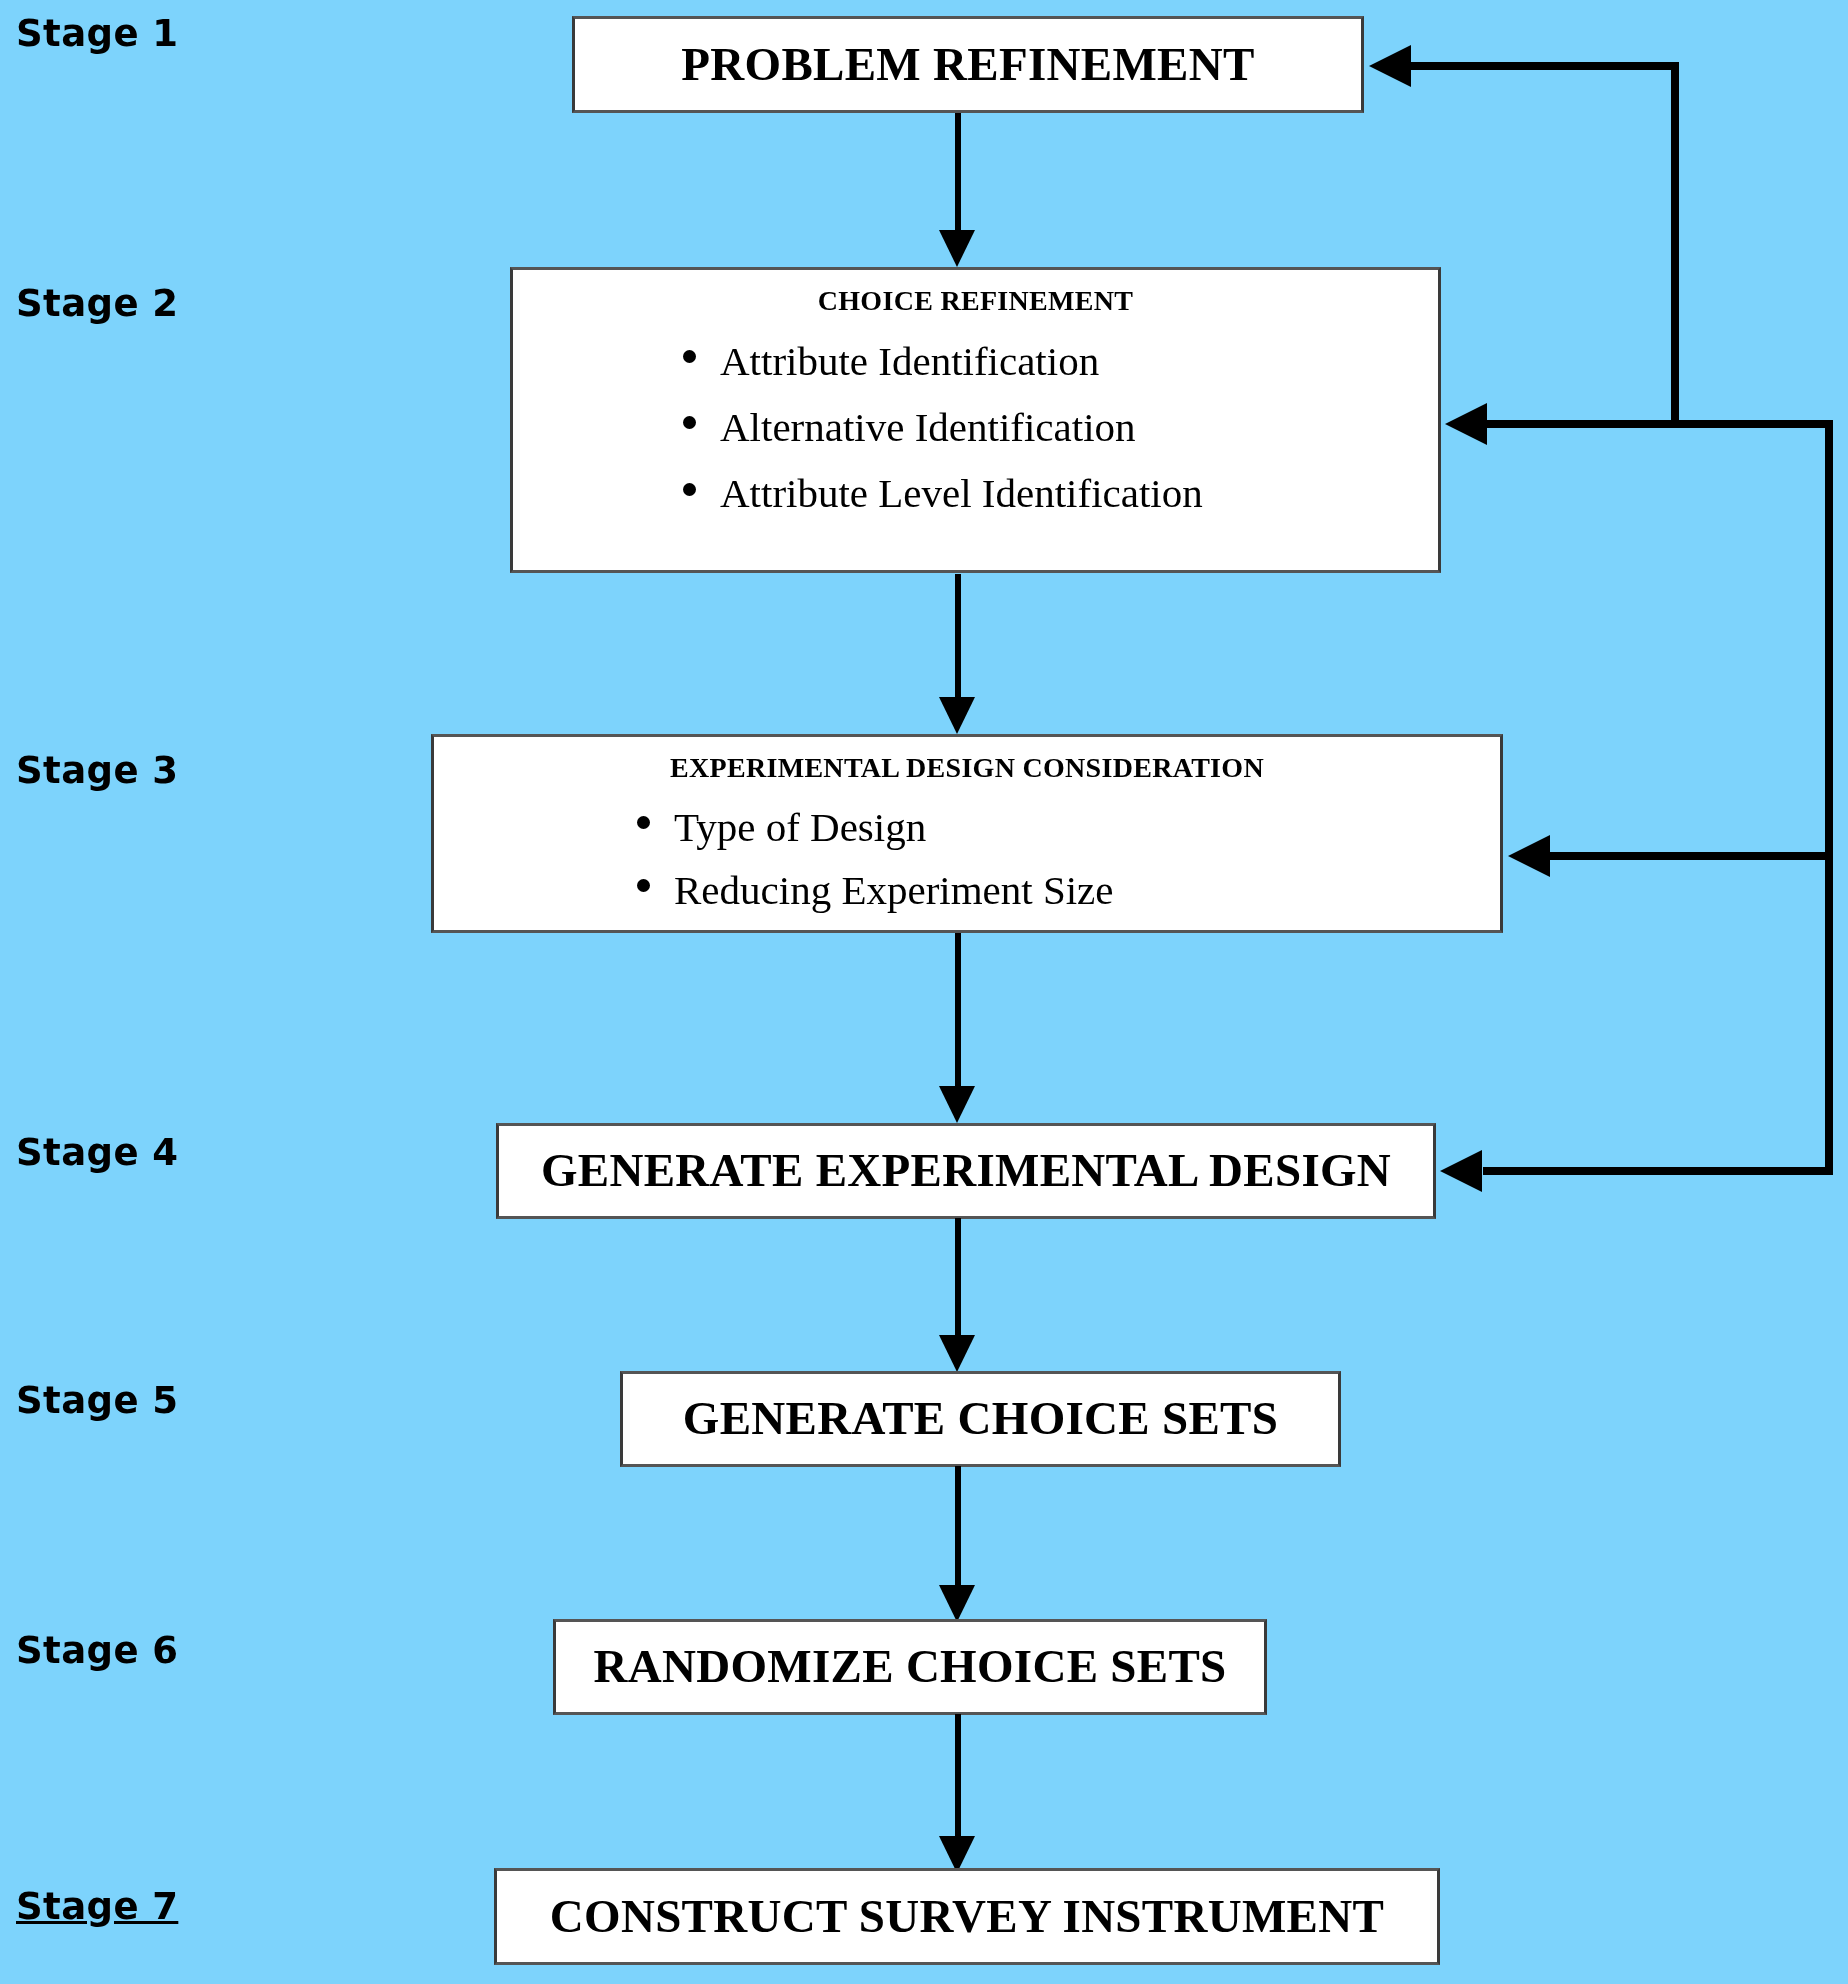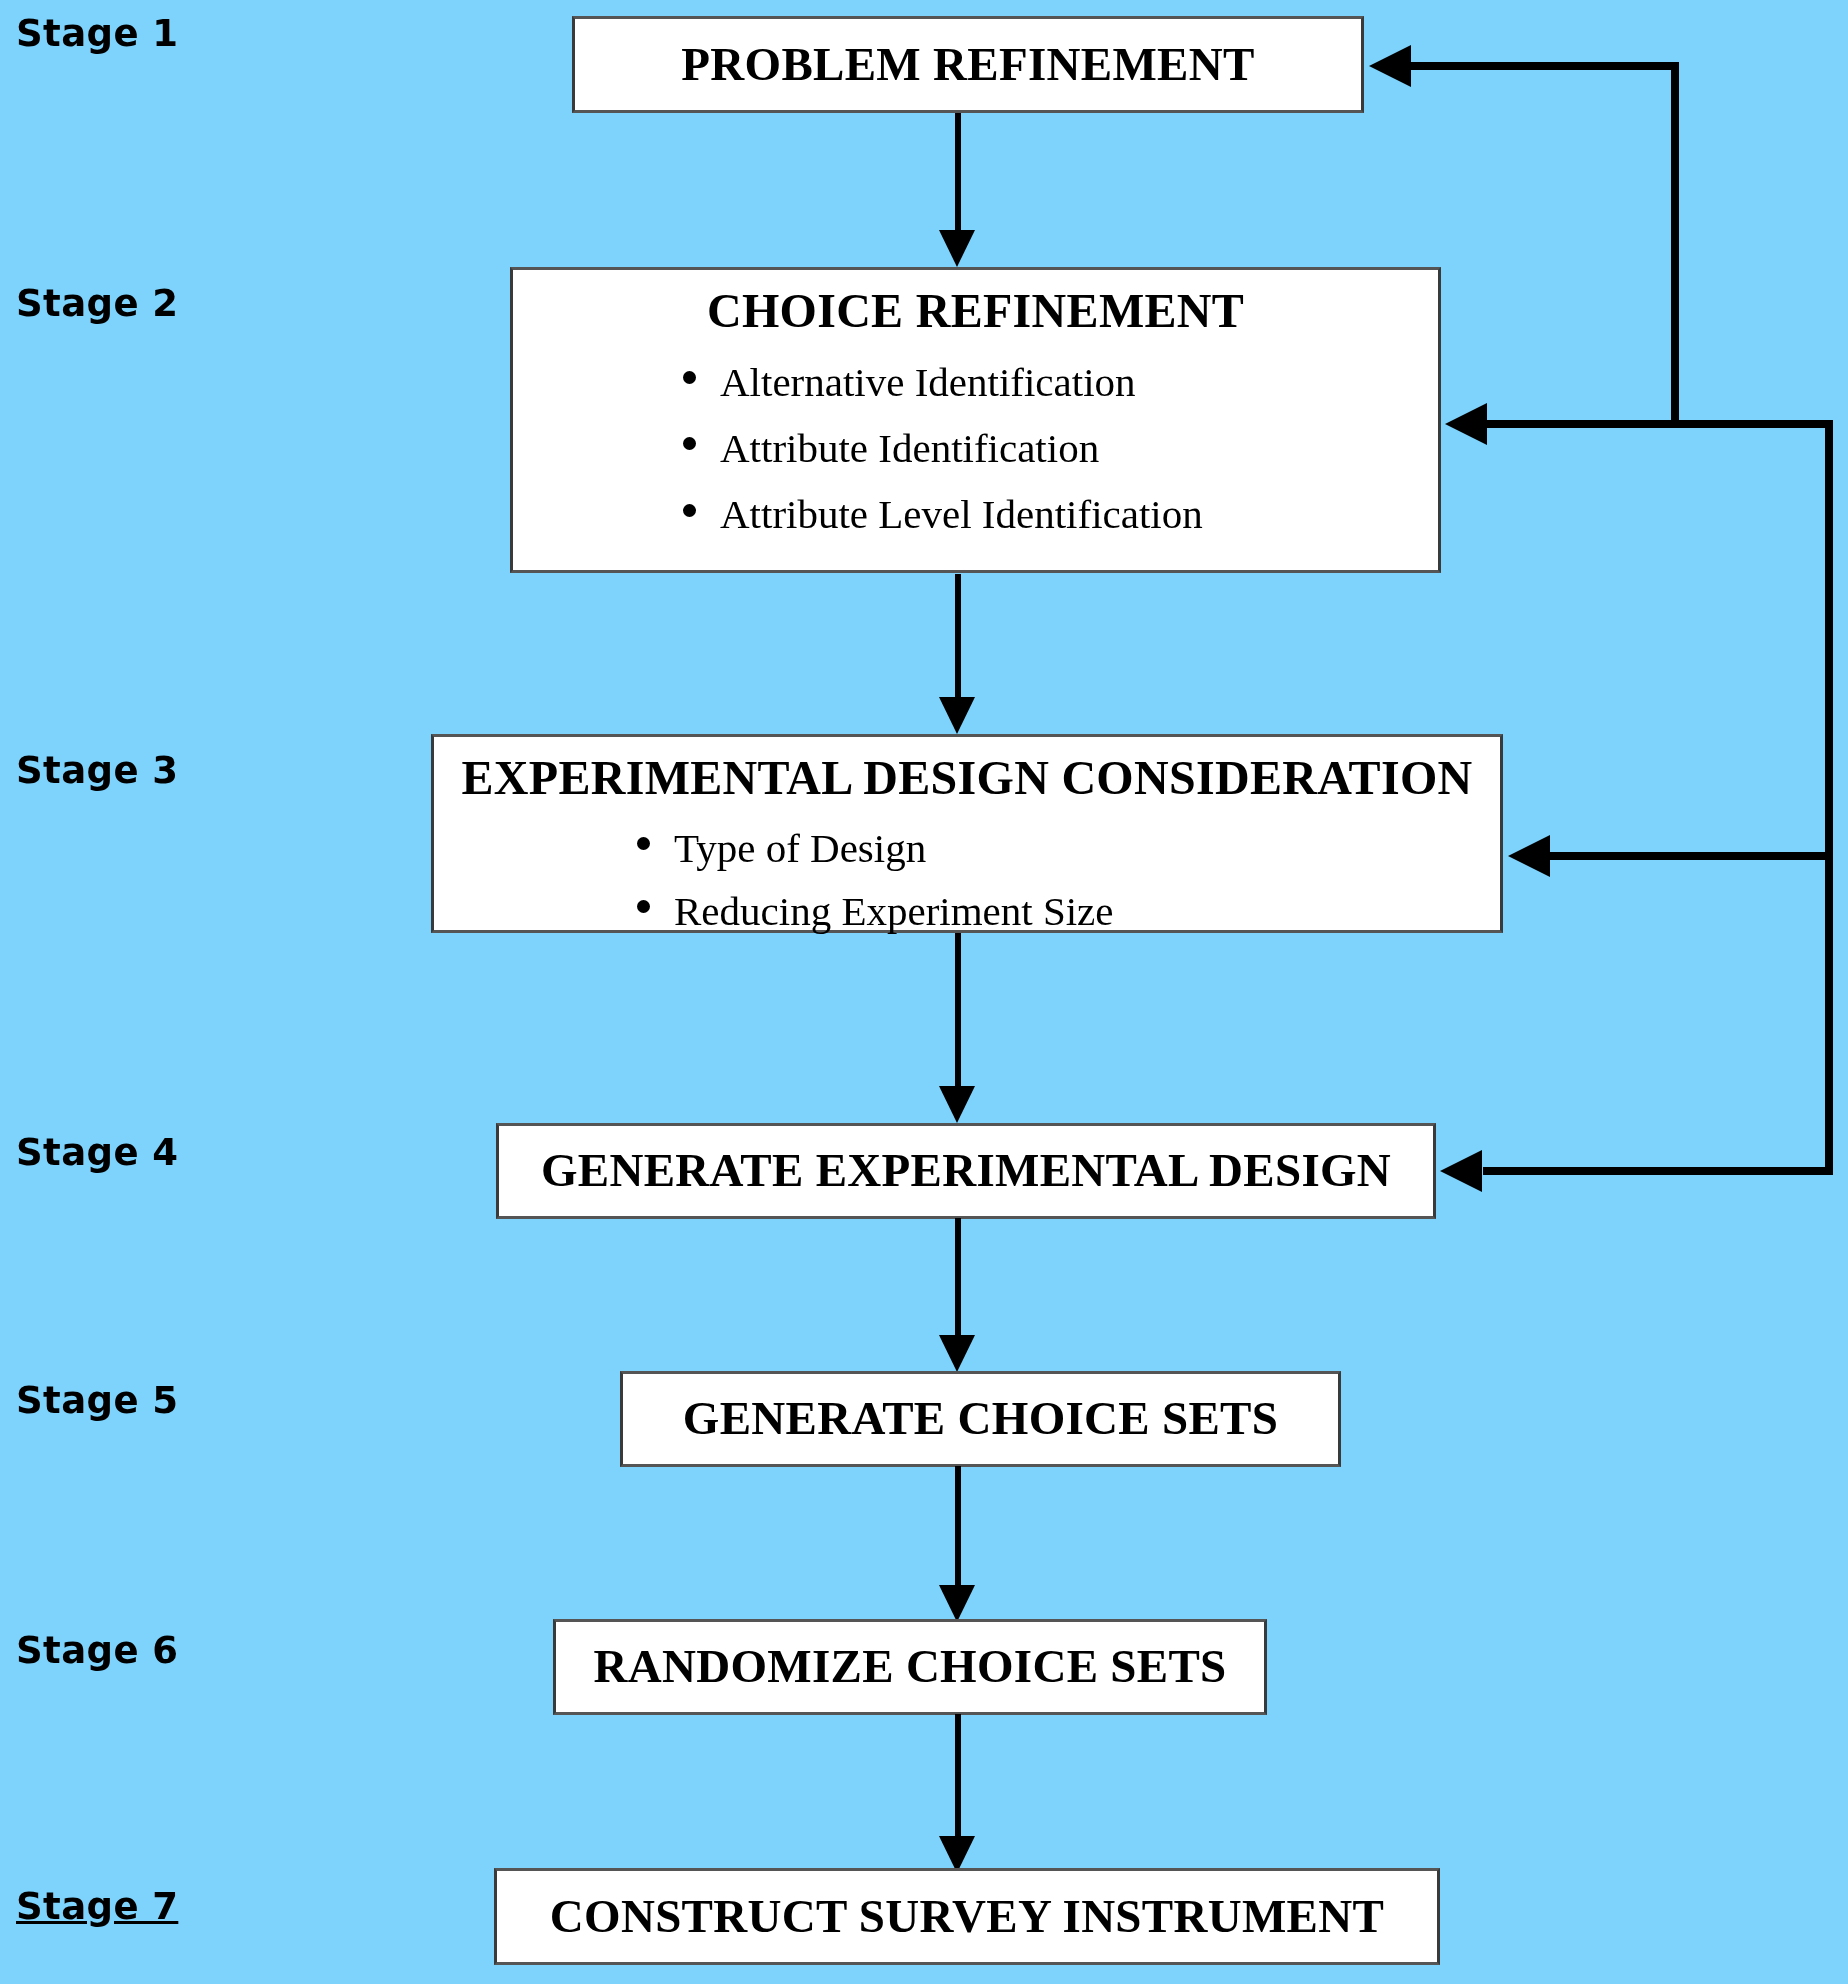--- a/index.html
+++ b/index.html
@@ -54,21 +54,21 @@
   }
   .node.single .node-title {
     font-size: 47px;
     letter-spacing: 0.3px;
   }
   
   .node.listed {
     padding-top: 16px;
   }
   .node.listed .node-title {
-    font-size: 48px;
+    font-size: 28px;
     margin-bottom: 11.3px;
     letter-spacing: 0.3px;
   }
   .bullets {
     list-style: none;
     margin: 0;
     padding: 0;
   }
   .bullets li {
     position: relative;
@@ -148,22 +148,22 @@
   <div class="node single" id="node-stage1" style="left:572px; top:16px; width:792px; height:97px;">
     <div class="node-title">PROBLEM REFINEMENT</div>
   </div>
 
   <div class="vline" style="left:955px; top:113px; height:122px;"></div>
   <div class="arrow-down" style="left:939px; top:230px;"></div>
 
   <div class="node listed" id="node-stage2" style="left:510px; top:267px; width:931px; height:306px;">
     <div class="node-title">CHOICE REFINEMENT</div>
     <ul class="bullets">
+      <li><span class="bullet-dot"></span><span class="bullet-text">Attribute Identification</span></li>
       <li><span class="bullet-dot"></span><span class="bullet-text">Alternative Identification</span></li>
-      <li><span class="bullet-dot"></span><span class="bullet-text">Attribute Identification</span></li>
       <li><span class="bullet-dot"></span><span class="bullet-text">Attribute Level Identification</span></li>
     </ul>
   </div>
 
   <div class="vline" style="left:955px; top:574px; height:125px;"></div>
   <div class="arrow-down" style="left:939px; top:697px;"></div>
 
   <div class="node listed" id="node-stage3" style="left:431px; top:734px; width:1072px; height:199px;">
     <div class="node-title">EXPERIMENTAL DESIGN CONSIDERATION</div>
     <ul class="bullets">

